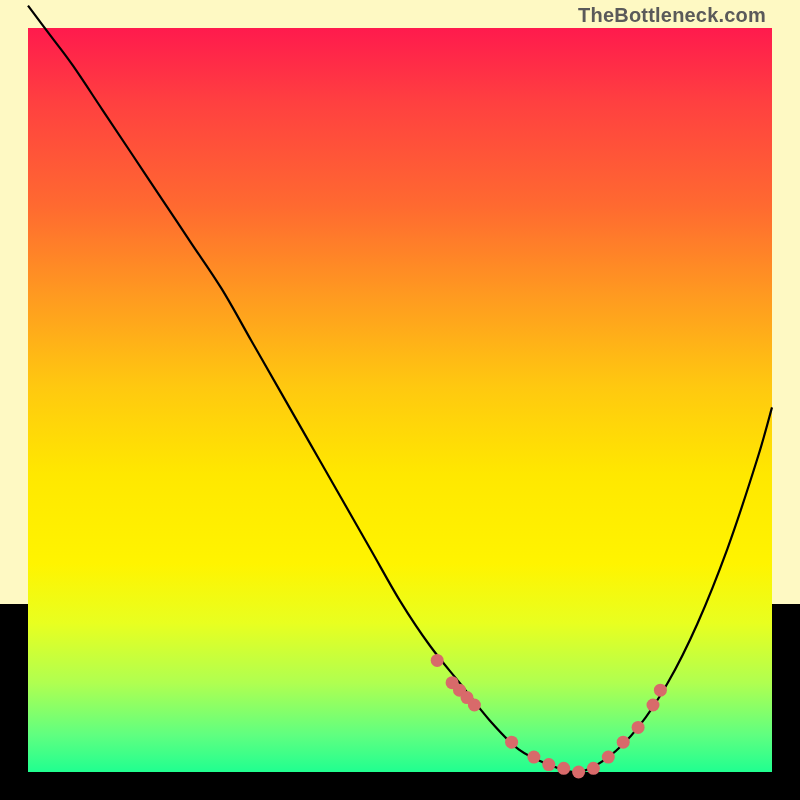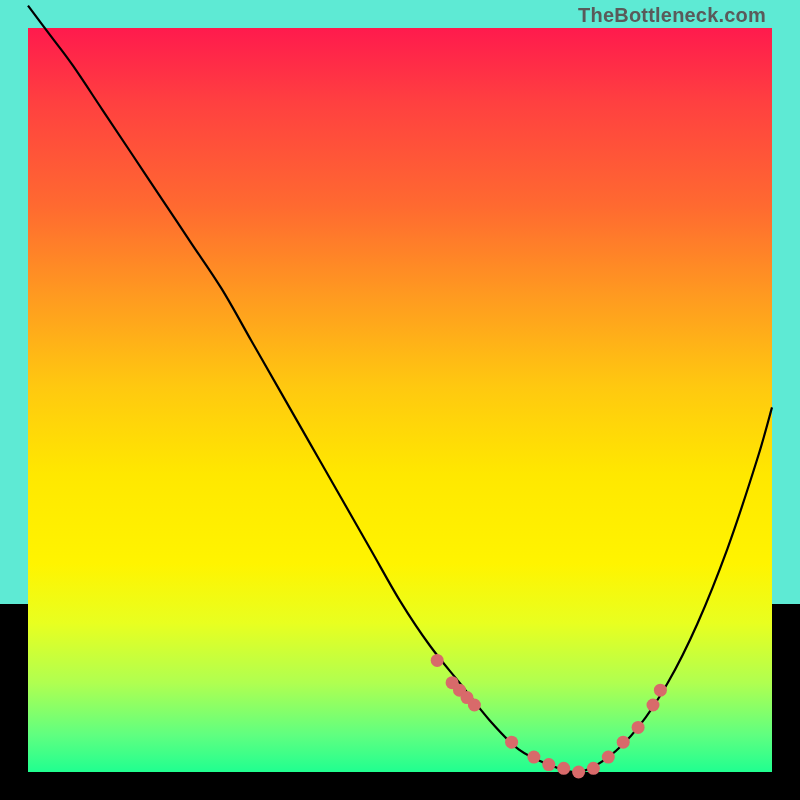--- a/index.html
+++ b/index.html
@@ -1,21 +1,21 @@
 <!DOCTYPE html>
 <html><head>
 <meta charset="utf-8">
 <style>
   * { margin: 0; padding: 0; box-sizing: border-box; }
   html, body { width: 800px; height: 800px; overflow: hidden; background: #000; }
   .chart-container {
     position: relative;
     width: 800px;
     height: 604px;
-    background: #5eead4;
+    background: #fef9c3;
   }
   .plot-area {
     position: absolute;
     left: 28px;
     top: 28px;
     width: 744px;
     height: 744px;
     background: linear-gradient(to bottom,
       #ff1a4d 0%,
       #ff4040 10%,

